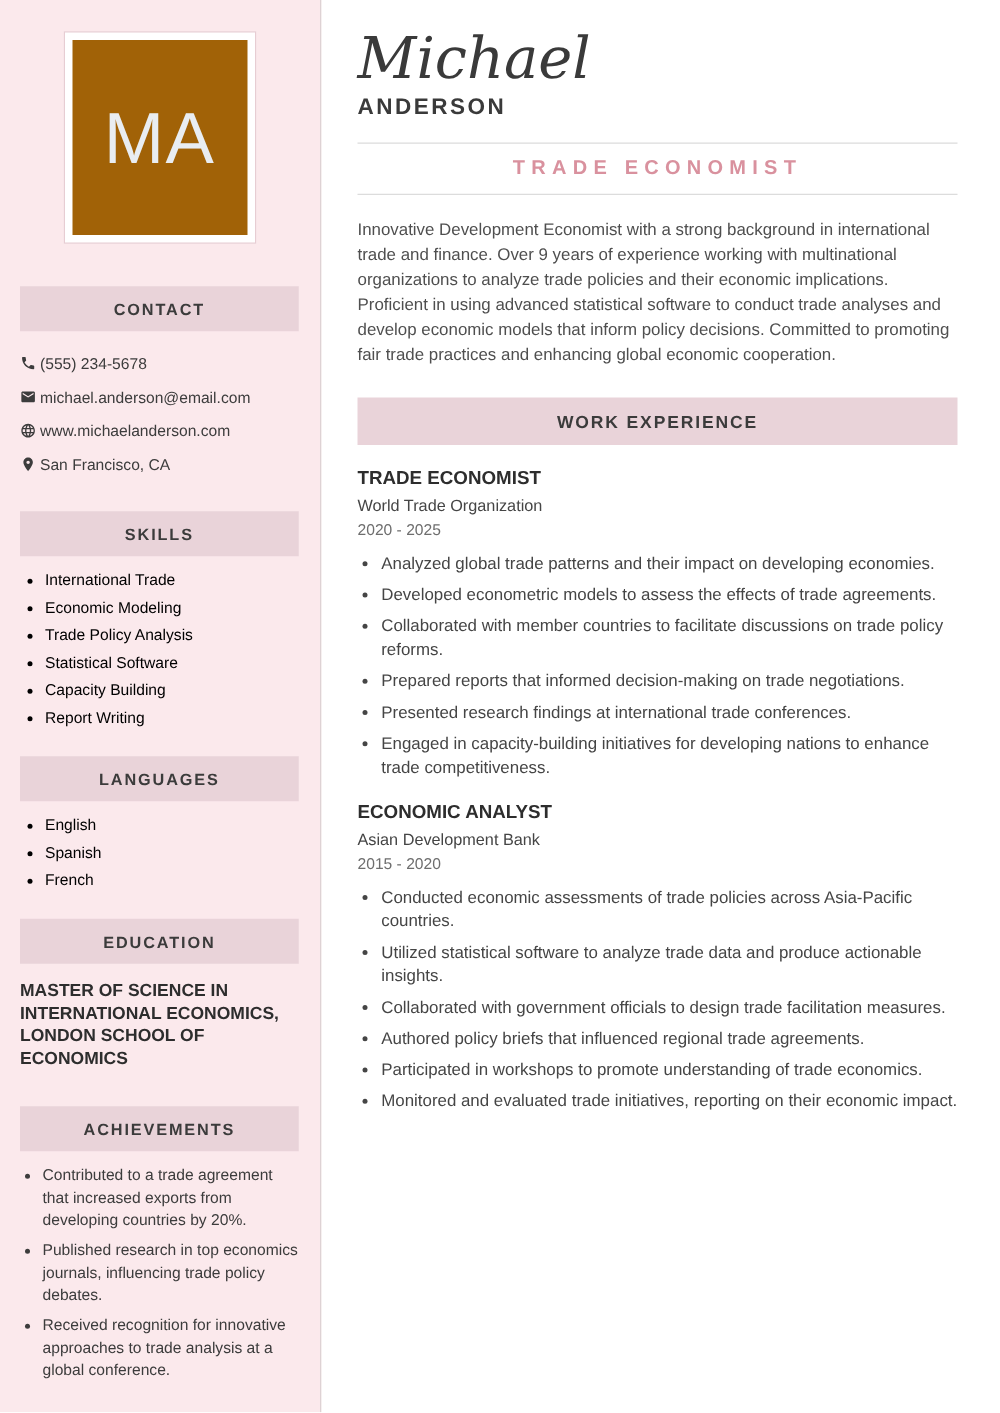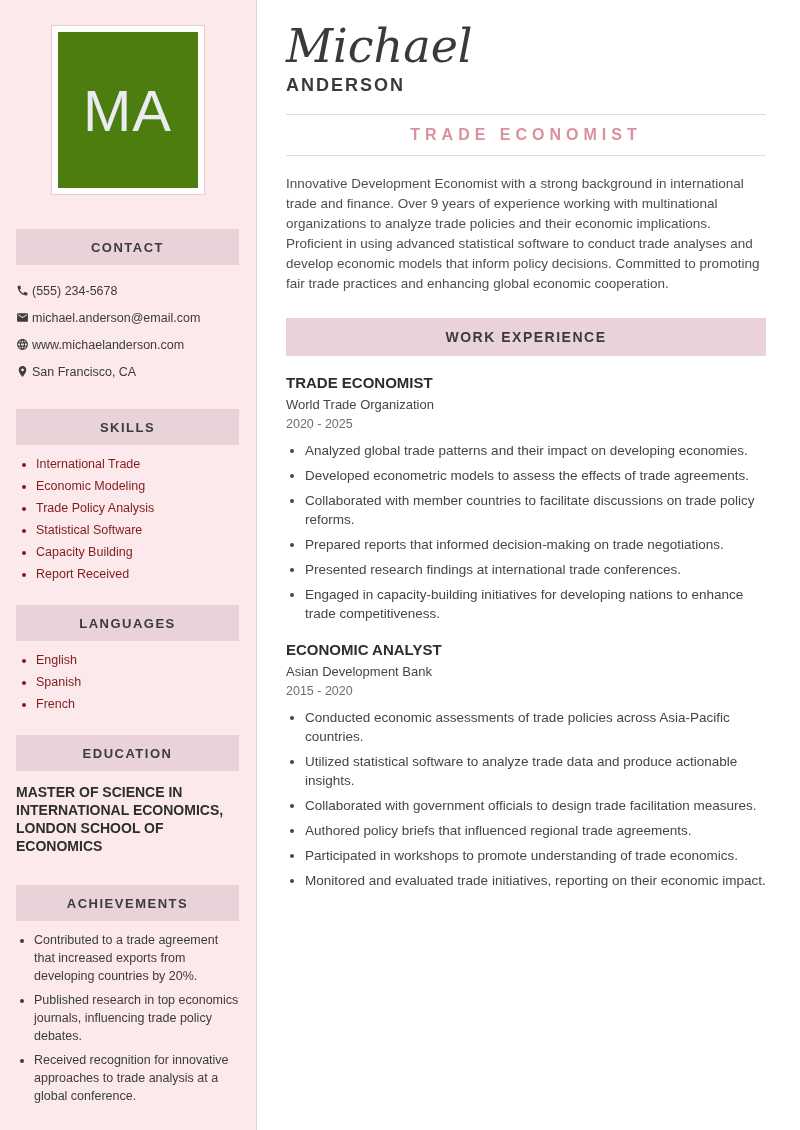--- a/index.html
+++ b/index.html
@@ -3,30 +3,30 @@
 <meta charset="utf-8">
 <style>
   * { margin:0; padding:0; box-sizing:border-box; }
   html,body { width:800px; }
   body { font-family:"Liberation Sans", sans-serif; background:#ffffff; color:#3c3c3c; }
   .page { display:flex; width:800px; height:1130px; overflow:hidden; background:#fff; }
 
   
   .sidebar { width:257px; background:#fbe9ec; border-right:1px solid #ded2d4; padding:25px 17px 20px 16px; }
   .avatar-frame { width:154px; height:170px; margin:0 auto; background:#ffffff; border:1px solid #e7cdd3; padding:6px; }
-  .avatar { width:100%; height:100%; background:#4d7c0f; color:#e9edf1; display:flex; align-items:center; justify-content:center; font-size:58px; letter-spacing:1px; font-family:"Liberation Sans", sans-serif; }
+  .avatar { width:100%; height:100%; background:#a16207; color:#e9edf1; display:flex; align-items:center; justify-content:center; font-size:58px; letter-spacing:1px; font-family:"Liberation Sans", sans-serif; }
   .side-bar-title { background:#e9d3d9; height:36px; display:flex; align-items:center; justify-content:center; font-size:13px; font-weight:bold; letter-spacing:1.5px; color:#3b3b3b; }
   .mt-contact { margin-top:34px; }
   .mt-section { margin-top:24px; }
   .mt-ach { margin-top:30px; }
   .contact-list { list-style:none; margin-top:12px; }
   .contact-item { display:flex; align-items:center; gap:3px; min-height:27px; font-size:12.5px; color:#3c3c3c; }
   .icon { width:13px; display:inline-flex; flex:0 0 13px; }
   .icon svg { width:13px; height:13px; fill:#3c3c3c; display:block; }
-  .side-list { margin:12px 0 0 20px; font-size:12.5px; color:#7f1d1d; }
+  .side-list { margin:12px 0 0 20px; font-size:12.5px; color:#000000; }
   .side-list li { margin-bottom:8px; }
   .edu { margin-top:12px; font-size:14px; font-weight:bold; color:#2d2d2d; line-height:18px; }
   .ach-list { margin:10px 0 0 18px; font-size:12.5px; color:#3c3c3c; line-height:18px; }
   .ach-list li { margin-bottom:6px; }
 
   
   .main { flex:1; padding:20px 34px 20px 29px; }
   .first-name { font-family:"DejaVu Serif", serif; font-style:italic; font-size:46px; color:#3a3a3a; line-height:1.15; }
   .last-name { font-size:18px; font-weight:bold; letter-spacing:2px; color:#3a3a3a; margin-top:2px; }
   .rule { border-top:1px solid #dcdcdc; margin-top:18px; }
@@ -93,21 +93,21 @@
 
     <div class="side-bar-title mt-section">
       <span>SKILLS</span>
     </div>
     <ul class="side-list">
       <li>International Trade</li>
       <li>Economic Modeling</li>
       <li>Trade Policy Analysis</li>
       <li>Statistical Software</li>
       <li>Capacity Building</li>
-      <li>Report Received</li>
+      <li>Report Writing</li>
     </ul>
 
     <div class="side-bar-title mt-section">
       <span>LANGUAGES</span>
     </div>
     <ul class="side-list">
       <li>English</li>
       <li>Spanish</li>
       <li>French</li>
     </ul>

